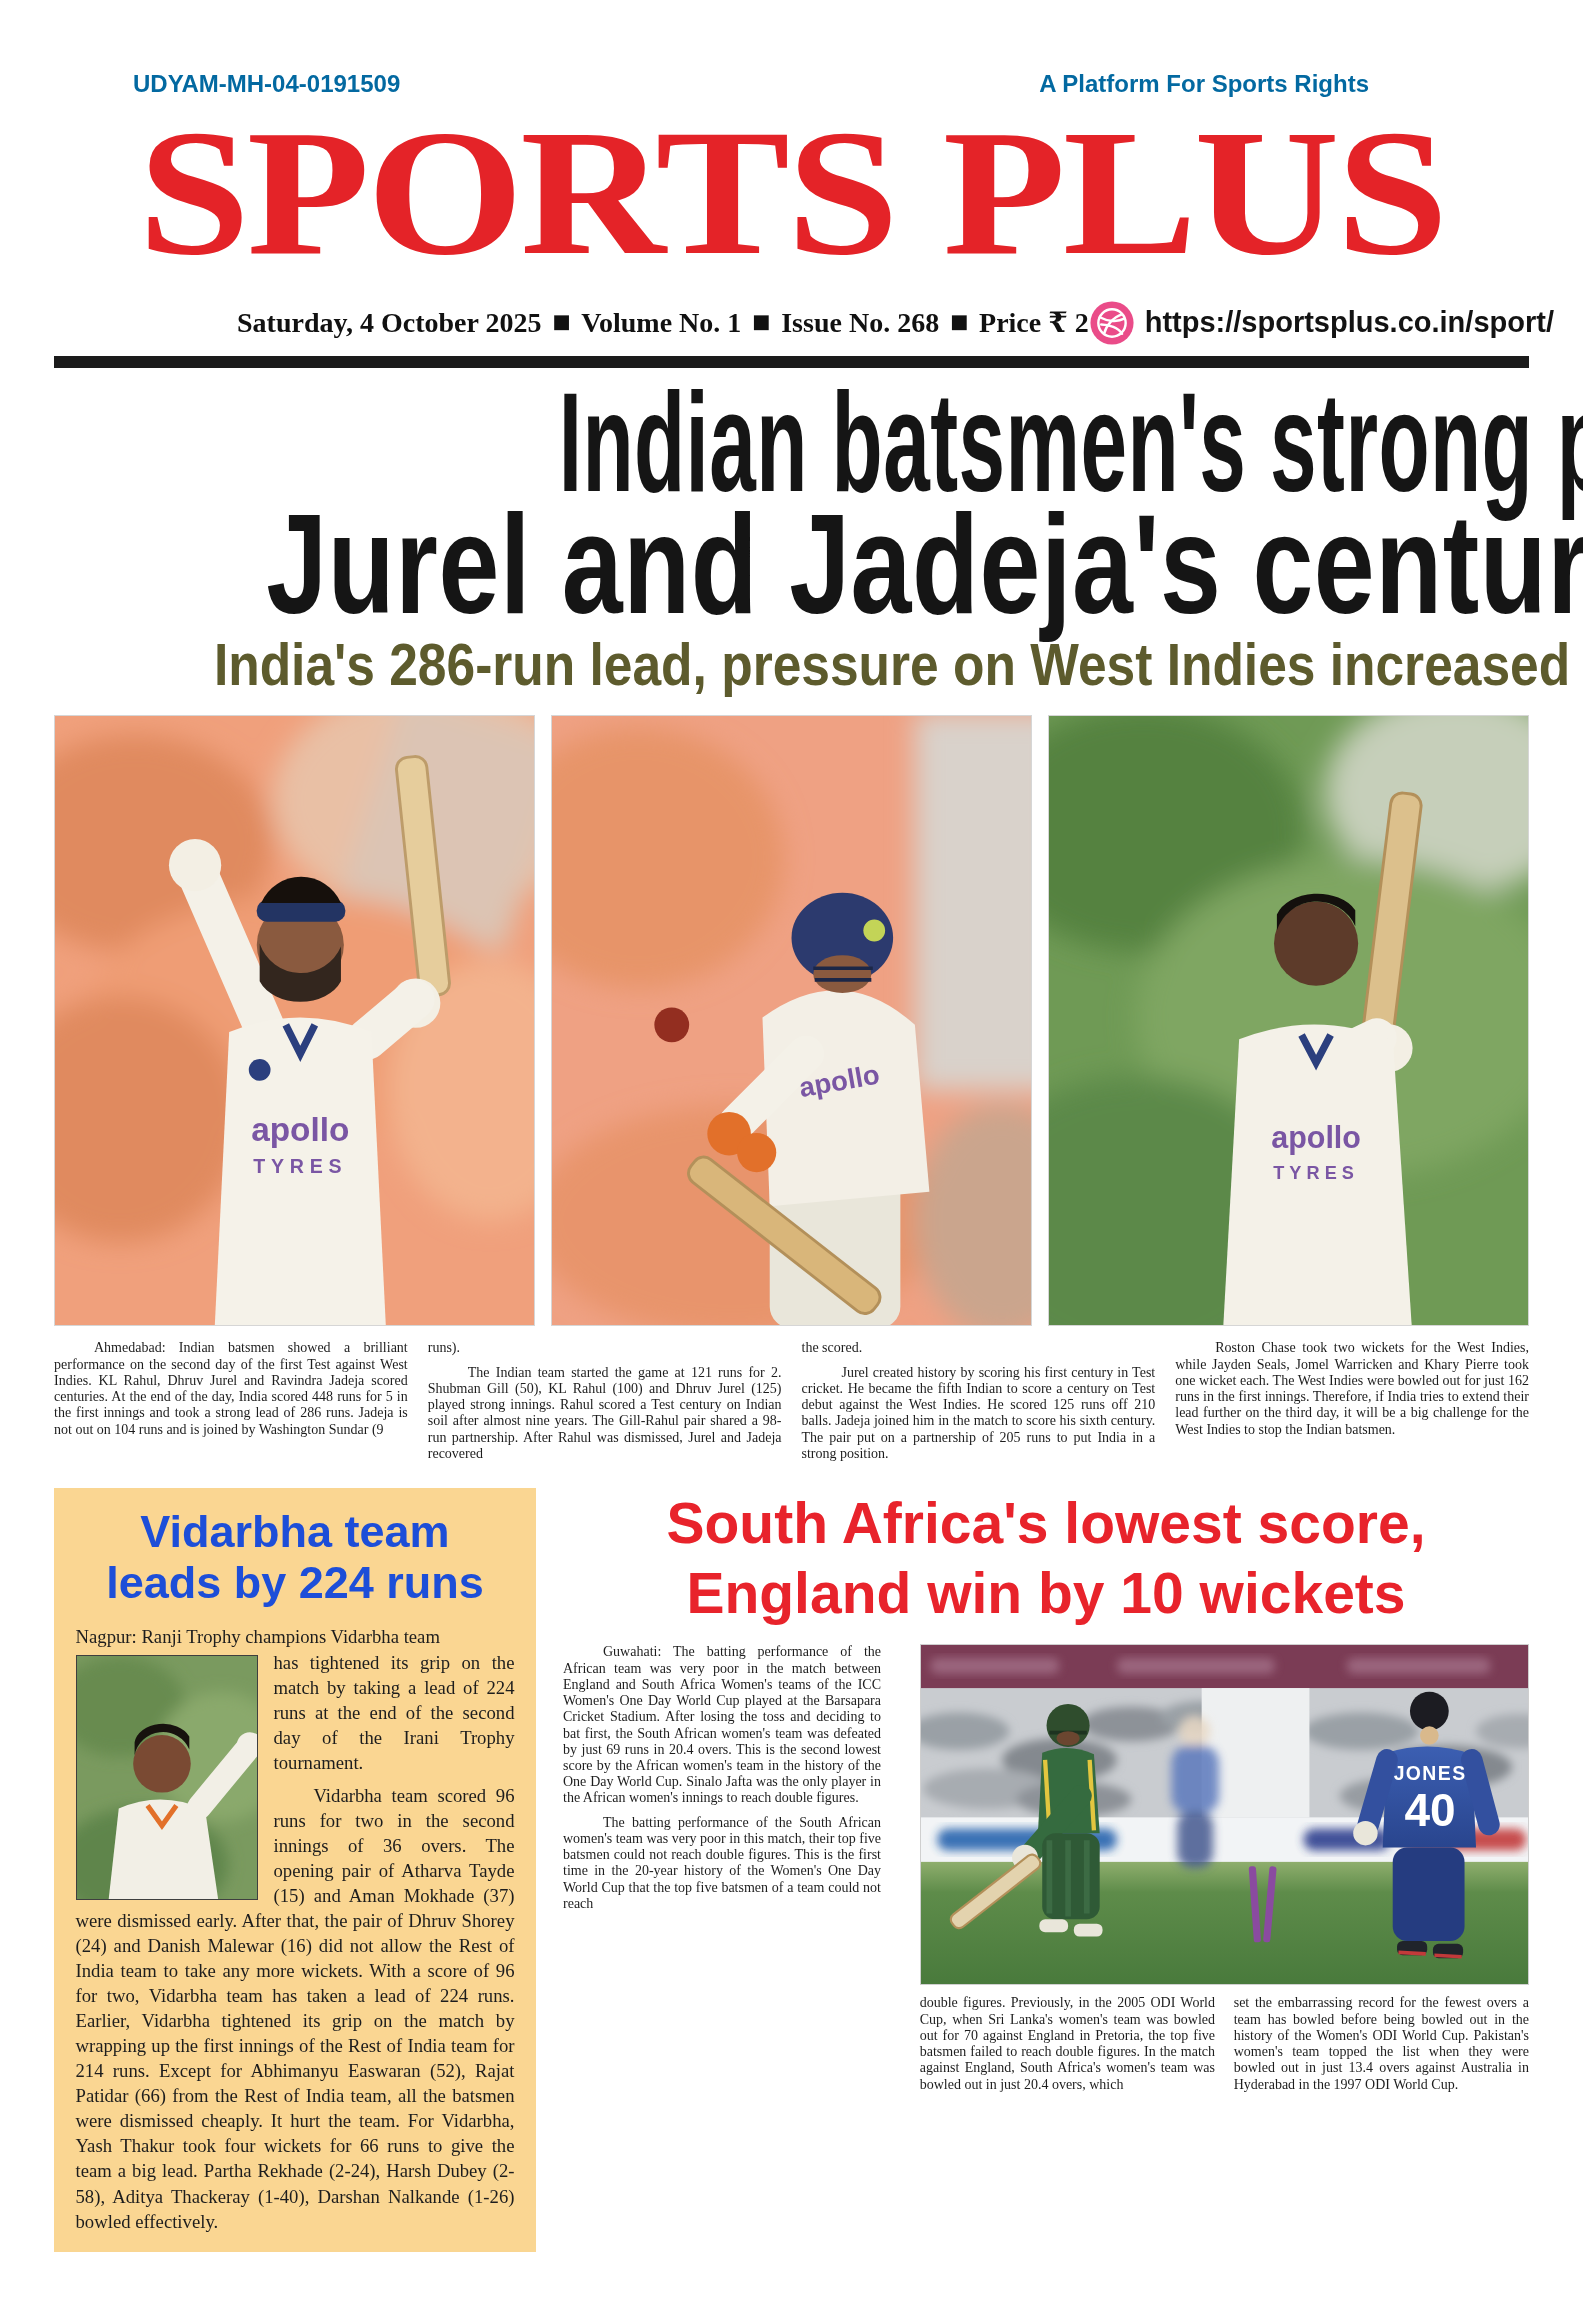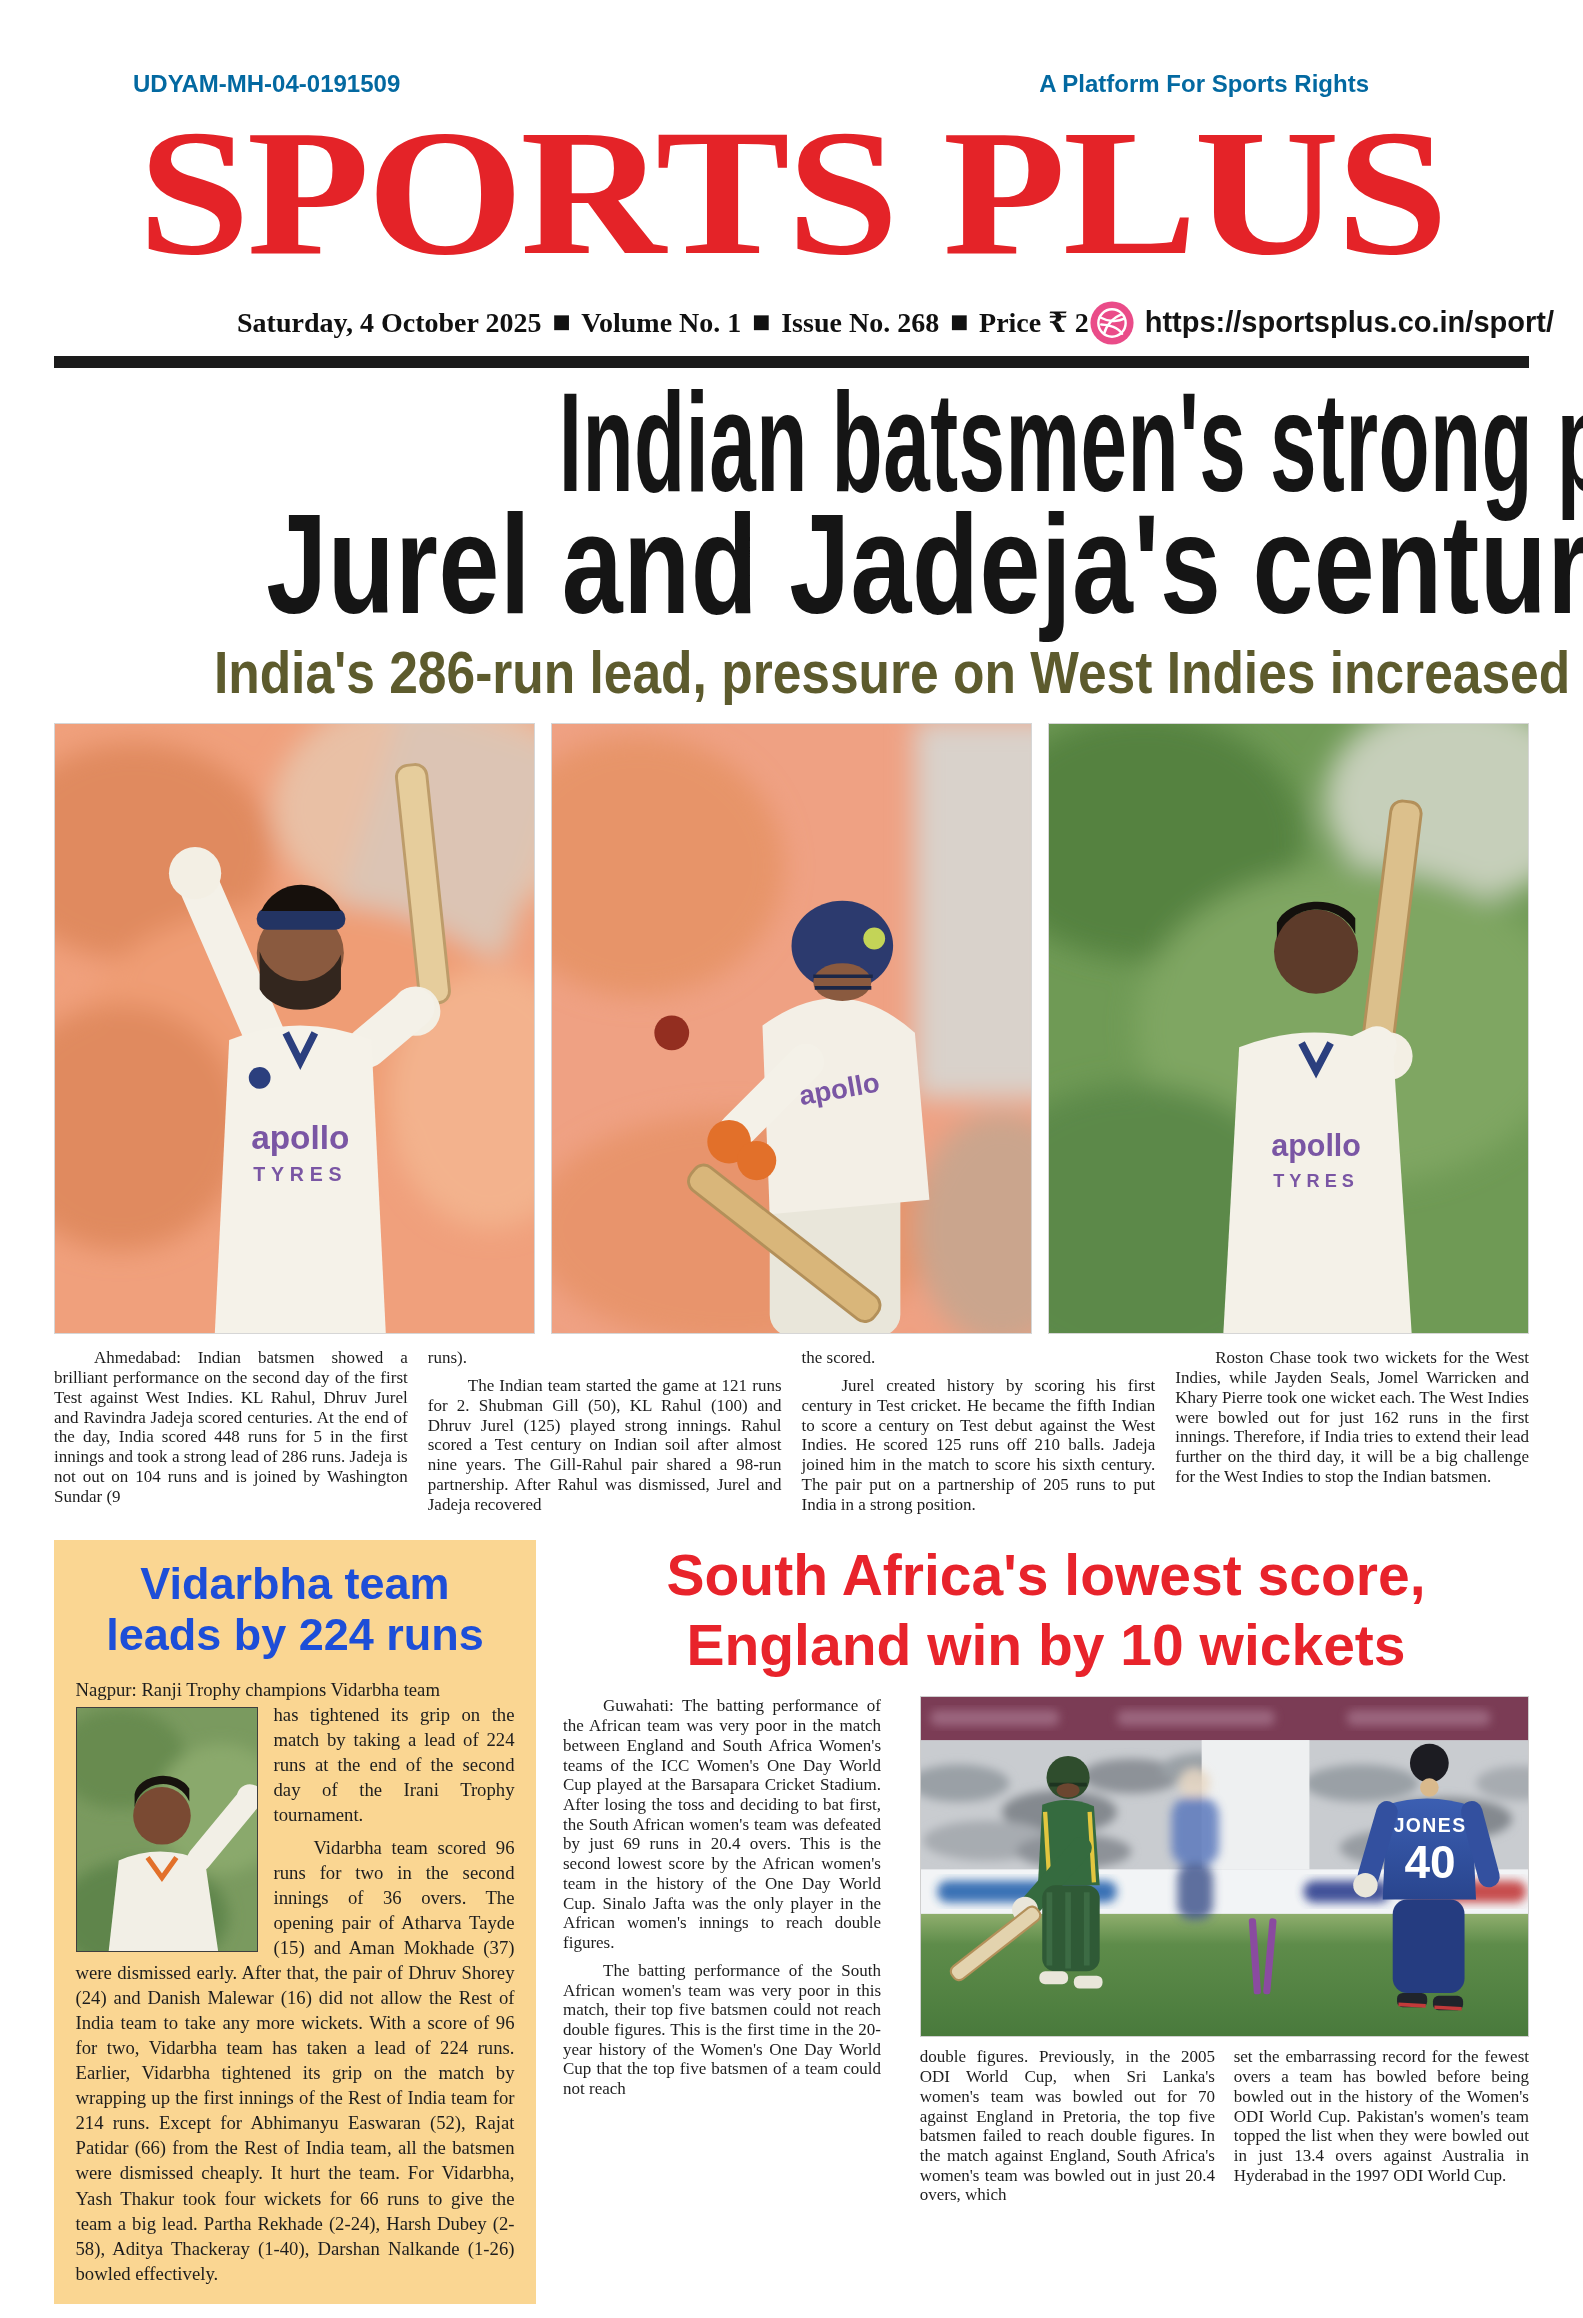--- a/index.html
+++ b/index.html
@@ -23,32 +23,32 @@
   .site{display:flex;align-items:center;gap:10px;}
   .site-url{font-family:"Liberation Sans","DejaVu Sans",sans-serif;font-weight:bold;font-size:29px;color:#131313;white-space:nowrap;}
   .rule{height:12.2px;background:#1b1b1b;margin:10px 54px 0 54px;}
 
   
   .headline{margin-top:13px;text-align:center;}
   .hl-line{width:1476px;margin:0 auto;text-align:center;}
   .hl-text{display:inline-block;white-space:nowrap;transform-origin:center;
            font-family:"Liberation Sans","DejaVu Sans",sans-serif;font-weight:bold;
            font-size:141px;line-height:0.87;color:#151515;letter-spacing:0.7px;}
-  .subhead-wrap{width:1354px;margin:13px auto 0 auto;text-align:right;}
+  .subhead-wrap{width:1354px;margin:5px auto 0 auto;text-align:right;}
   .subhead{display:inline-block;white-space:nowrap;transform-origin:center;
            font-family:"Liberation Sans","DejaVu Sans",sans-serif;font-weight:bold;
            font-size:59px;color:#5d5b2d;}
 
   .photos{display:flex;gap:16px;padding:0 54px;margin-top:16px;}
   .photos figure{flex:1;height:609px;margin:0;border:0.7px solid #d6d6d6;overflow:hidden;background:#eee;}
   .photos svg,.sa-photo svg,.vid-photo svg{display:block;width:100%;height:100%;}
 
   .story{display:flex;gap:20px;padding:0 54px;margin-top:14.4px;}
   .story .col{flex:1;}
-  p.art{margin:0;font-size:17px;line-height:1.16;text-align:justify;color:#1d1d1d;text-indent:40px;}
+  p.art{margin:0;font-size:14px;line-height:1.16;text-align:justify;color:#1d1d1d;text-indent:40px;}
   p.art + p.art{margin-top:8px;}
   p.cont{text-indent:0;}
 
   
   .bottom{display:flex;gap:27px;padding:0 54px;margin-top:26px;align-items:flex-start;}
   .vid-box{width:439px;background:#fad692;padding:18.7px 21.5px 18.7px 21.5px;}
   .vid-title{text-align:center;font-family:"Liberation Sans","DejaVu Sans",sans-serif;
              font-weight:bold;font-size:45px;line-height:1.13;color:#1d4ed8;}
   .vid-body{margin-top:16px;}
   .vid-body p.art{font-size:18.7px;line-height:1.34;}

